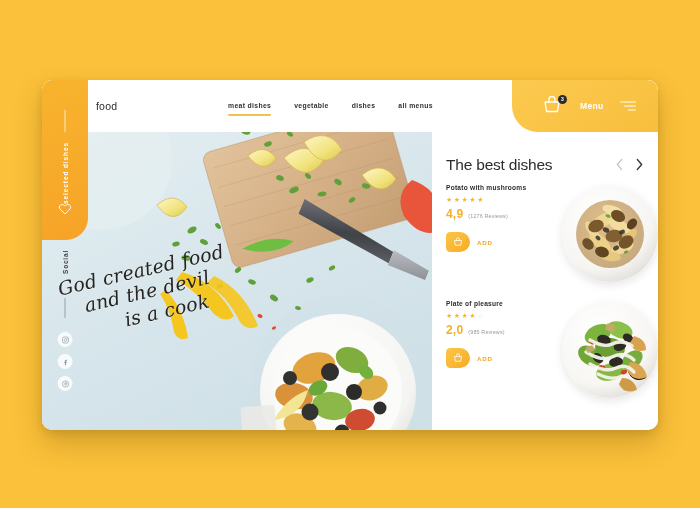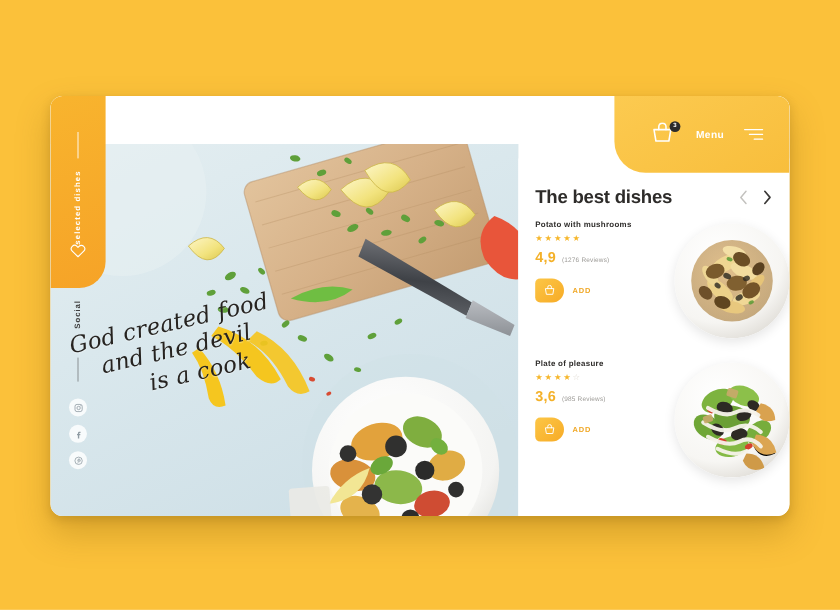--- a/index.html
+++ b/index.html
@@ -170,21 +170,21 @@
     left: 0; right: 0; bottom: -6px;
     height: 1.6px;
     background: #f3c14f;
     border-radius: 2px;
   }
 
   
   .hdr-pill {
     position: absolute;
     right: 0; top: 0;
-    width: 146px; height: 64px;
+    width: 146px; height: 52px;
     background: linear-gradient(150deg, #fcca50 0%, #f8be3c 100%);
     border-bottom-left-radius: 26px;
     display: flex;
     align-items: center;
     z-index: 6;
   }
   .cart-wrap {
     position: absolute;
     left: 30px; top: 50%;
     transform: translateY(-50%);
@@ -262,21 +262,21 @@
     position: absolute;
     right: 0; top: 52px;
     width: 226px; height: 298px;
     background: #ffffff;
     z-index: 4;
   }
   .panel-title {
     position: absolute;
     left: 14px; top: 24px;
     font-size: 15.5px;
-    font-weight: 700;
+    font-weight: 400;
     color: #2e2c2a;
     letter-spacing: -0.2px;
   }
   .arrows {
     position: absolute;
     right: 14px; top: 26px;
     display: flex;
     gap: 11px;
     align-items: center;
   }
@@ -503,20 +503,31 @@
           <rect x="200" y="286" width="34" height="46" rx="3" fill="#eaeae6" opacity="0.9" transform="rotate(-4 217 309)"></rect>
         </svg>
 
         <div class="quote">
           <span class="l1">God created food</span>
           <span class="l2">and the devil</span>
           <span class="l3">is a cook</span>
         </div>
       </div>
 
+      <div class="header">
+        <div class="logo-meat">meat</div>
+        <div class="logo-food">food</div>
+
+        <nav class="nav">
+          <div class="nav-item active">meat dishes</div>
+          <div class="nav-item">vegetable</div>
+          <div class="nav-item">dishes</div>
+          <div class="nav-item">all menus</div>
+        </nav>
+      </div>
 
       <div class="hdr-pill">
         <div class="cart-wrap">
           <svg width="20" height="18" viewBox="0 0 20 18" fill="none" aria-hidden="true">
             <path d="M3 6 H17 L15.4 15.5 H4.6 Z" stroke="#ffffff" stroke-width="1.3" fill="none" stroke-linejoin="round"></path>
             <path d="M7 6 V3.6 a3 3 0 0 1 6 0 V6" stroke="#ffffff" stroke-width="1.3" fill="none" stroke-linecap="round"></path>
           </svg>
           <div class="cart-badge">3</div>
         </div>
         <div class="menu-label">Menu</div>
@@ -645,21 +656,21 @@
         <div class="dish dish-2">
           <div class="dish-name">Plate of pleasure</div>
           <div class="stars">
             <span class="star">★</span>
             <span class="star">★</span>
             <span class="star">★</span>
             <span class="star">★</span>
             <span class="star off">☆</span>
           </div>
           <div class="rating-row">
-            <span class="rating-val">3,6</span>
+            <span class="rating-val">2,0</span>
             <span class="rating-rev">(985 Reviews)</span>
           </div>
           <div class="add-btn">
             <div class="add-shape">
               <svg width="10" height="10" viewBox="0 0 20 18" fill="none" aria-hidden="true">
                 <path d="M3 6 H17 L15.4 15.5 H4.6 Z" stroke="#ffffff" stroke-width="1.6" fill="none" stroke-linejoin="round"></path>
                 <path d="M7 6 V3.6 a3 3 0 0 1 6 0 V6" stroke="#ffffff" stroke-width="1.6" fill="none" stroke-linecap="round"></path>
               </svg>
             </div>
             <span class="add-text">ADD</span>

